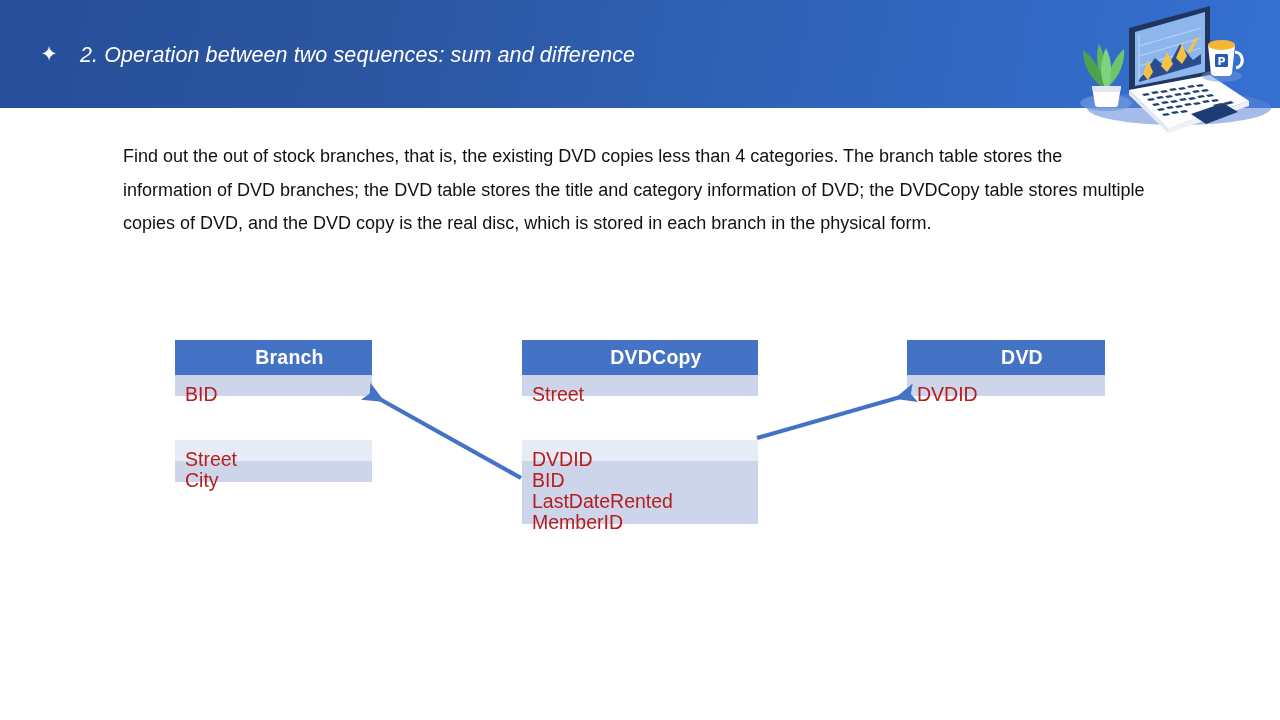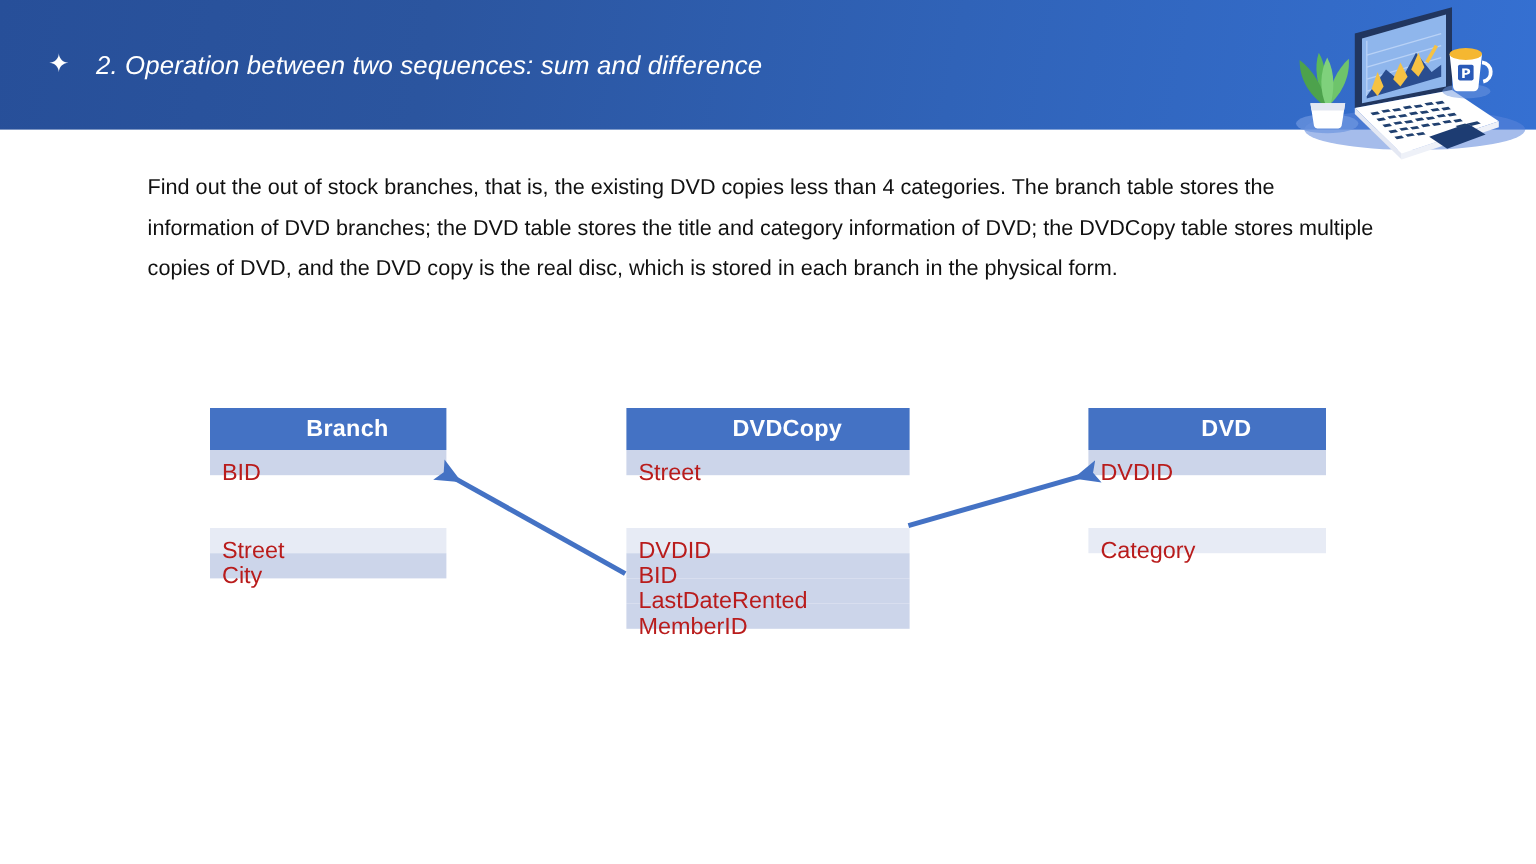--- a/index.html
+++ b/index.html
@@ -234,21 +234,20 @@
     <div class="ent-row odd">Street</div>
     <div class="ent-row even">DVDID</div>
     <div class="ent-row odd">BID</div>
     <div class="ent-row odd">LastDateRented</div>
     <div class="ent-row odd">MemberID</div>
   </div>
 
   <div class="ent-table t-dvd">
     <div class="ent-head">DVD</div>
     <div class="ent-row odd">DVDID</div>
-    <div class="ent-row even">Category</div>
   </div>
 
   <svg class="connectors" viewBox="0 0 1280 720" xmlns="http://www.w3.org/2000/svg">
     <defs>
       <marker id="arrowhead" markerWidth="5.2" markerHeight="5.2" refX="2.4" refY="2.6" orient="auto" markerUnits="strokeWidth">
         <path d="M0,2.6 L5.2,0.3 L4.1,2.6 L5.2,4.9 Z" fill="#4472c4"></path>
       </marker>
     </defs>
     <line x1="521" y1="478" x2="376" y2="397" stroke="#4472c4" stroke-width="4.2" marker-end="url(#arrowhead)"></line>
     <line x1="757" y1="438" x2="904" y2="396" stroke="#4472c4" stroke-width="4.2" marker-end="url(#arrowhead)"></line>

